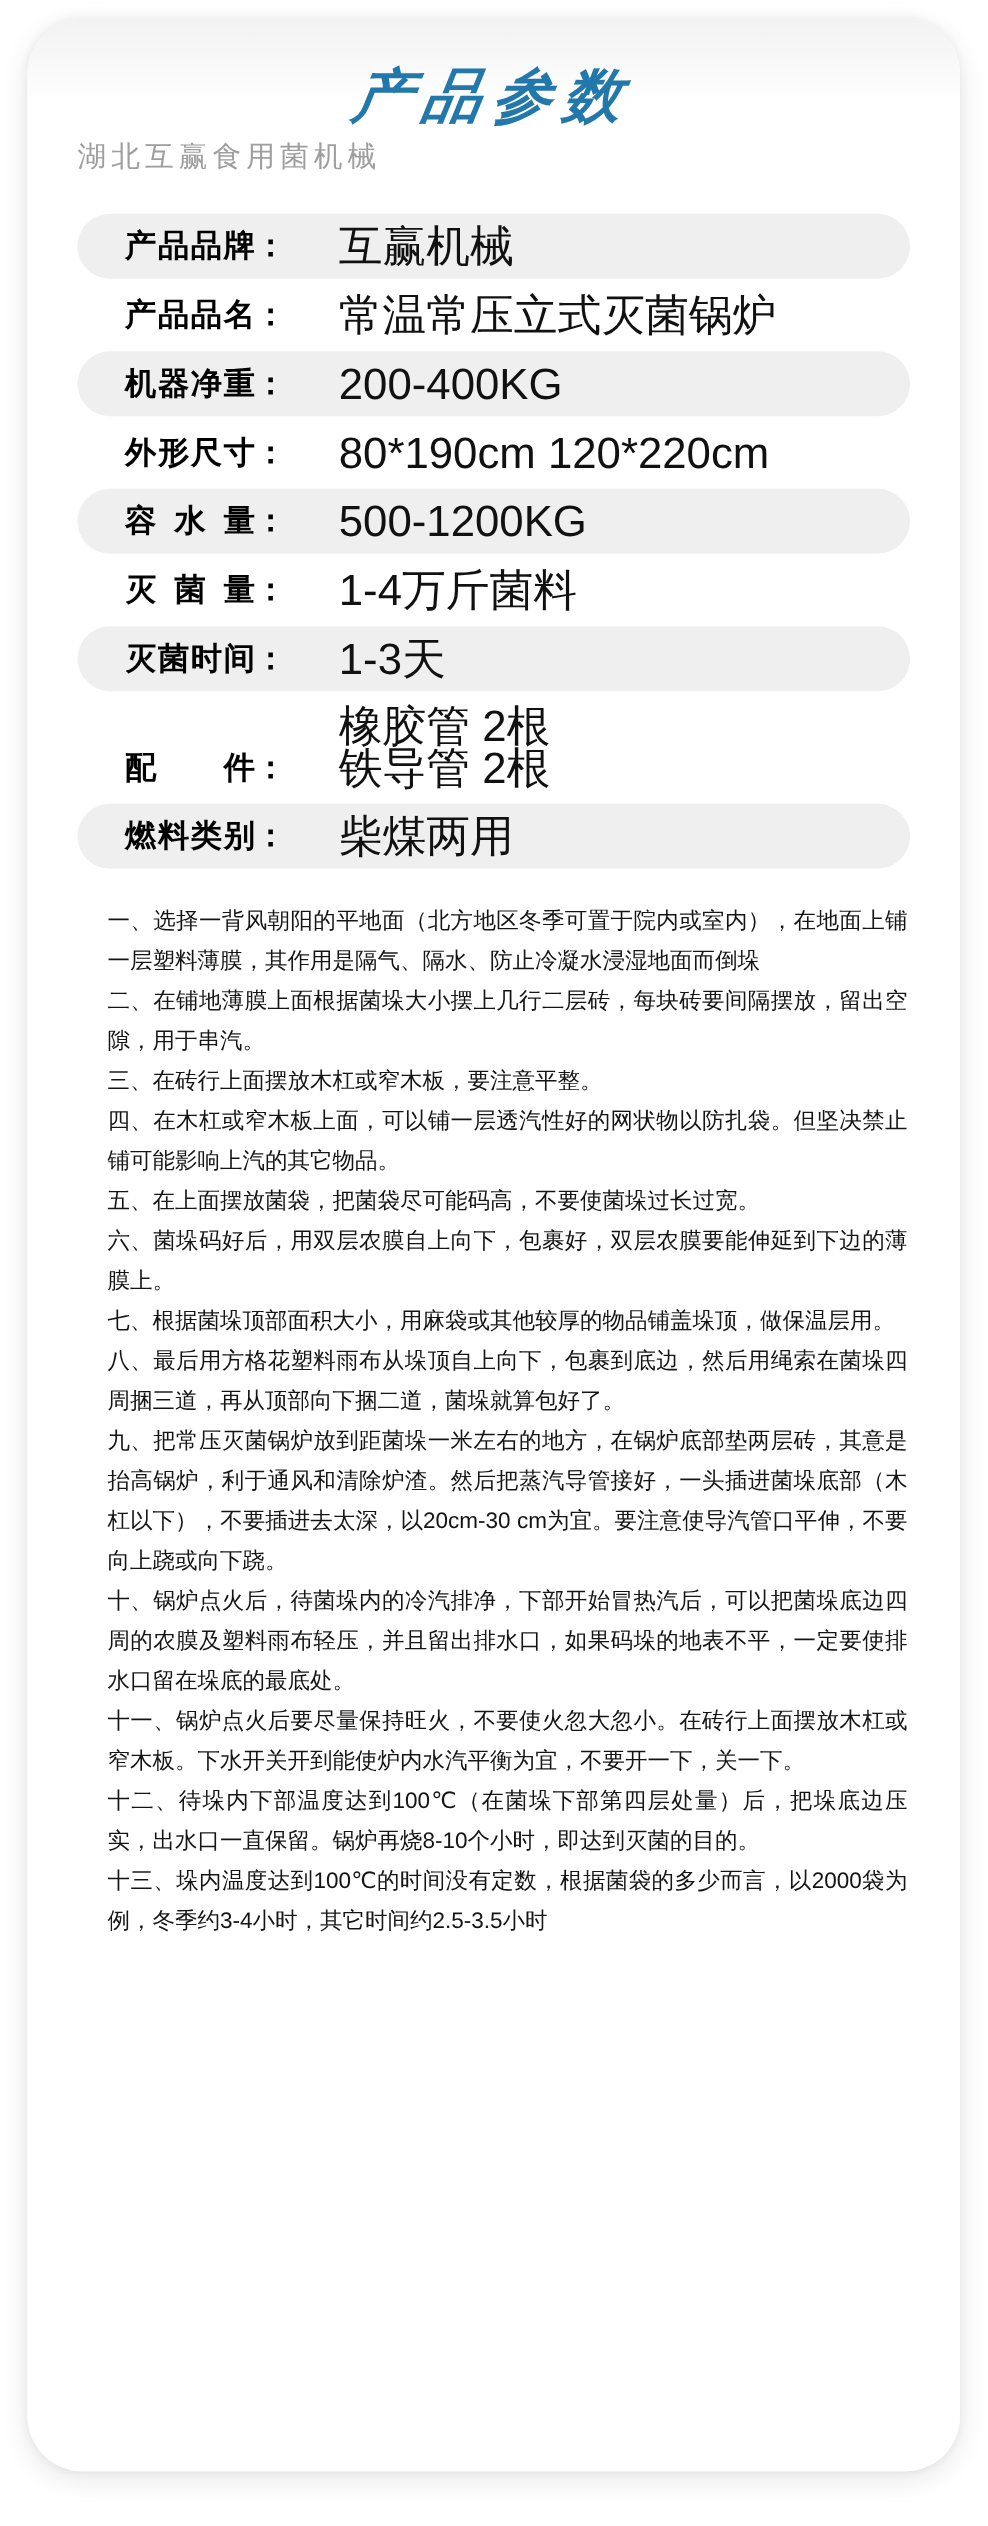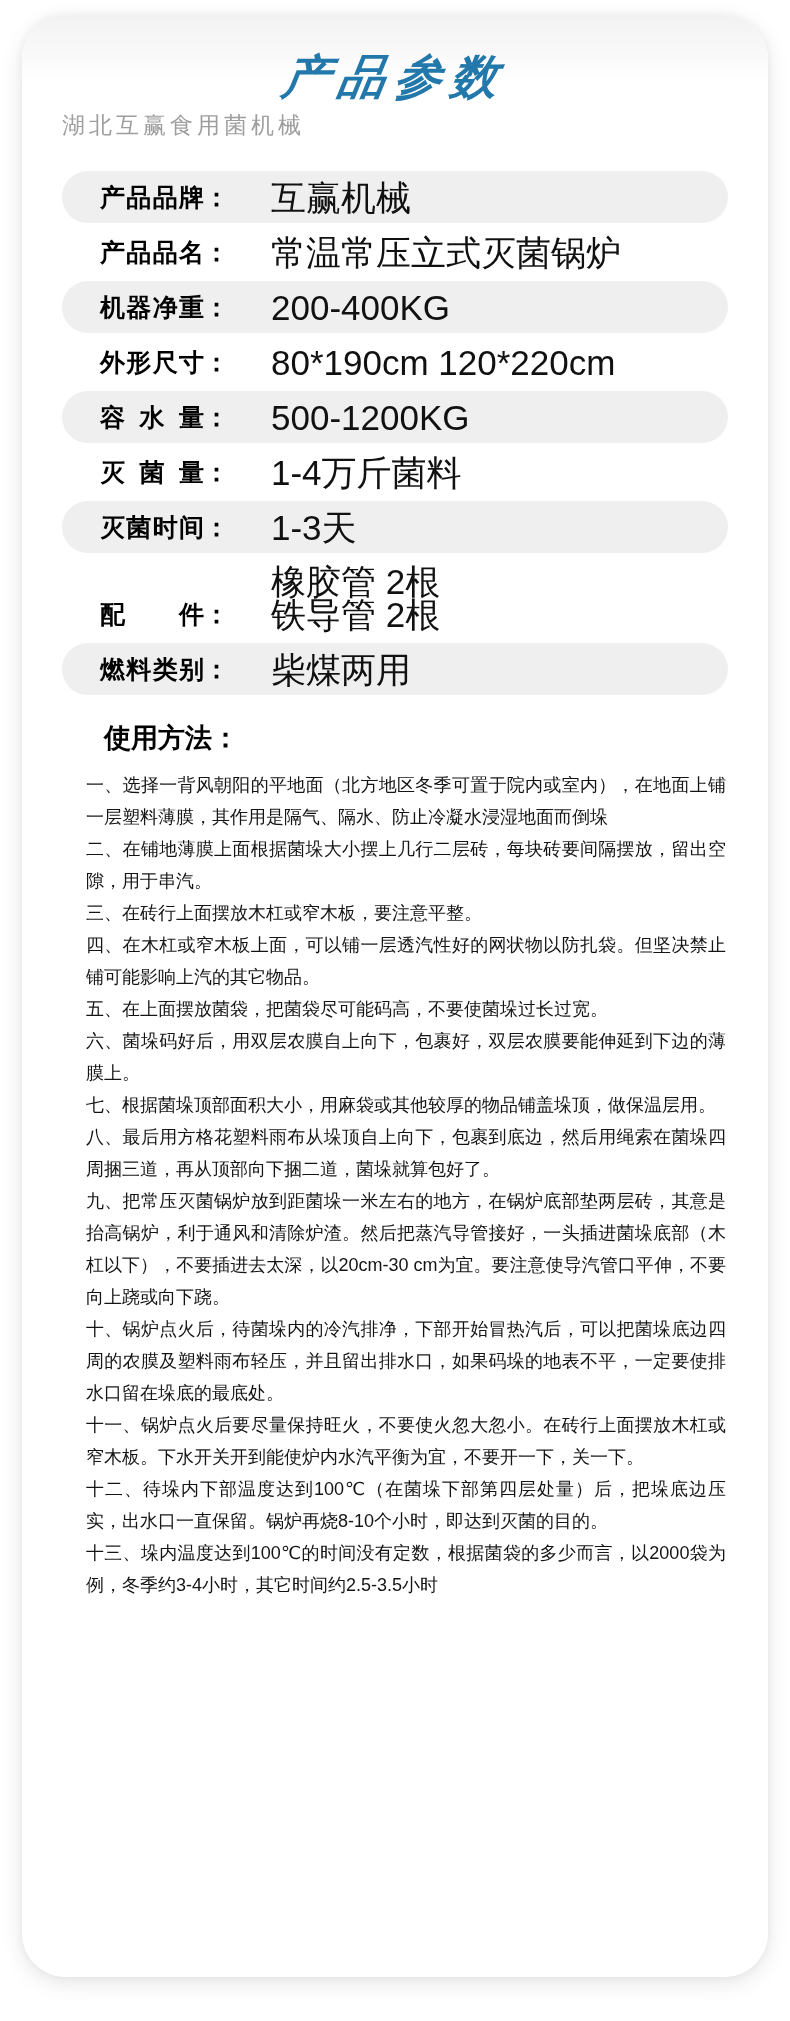--- a/index.html
+++ b/index.html
@@ -161,21 +161,20 @@
 
       <div class="spec-row">
         <span class="spec-label">燃料类别</span>
           <span class="spec-colon">：</span>
         <span class="spec-value">柴煤两用</span>
       </div>
 
     </div>
 
     <div class="methods">
-      <div class="methods-heading">使用方法：</div>
       <p class="method-item">一、选择一背风朝阳的平地面（北方地区冬季可置于院内或室内），在地面上铺一层塑料薄膜，其作用是隔气、隔水、防止冷凝水浸湿地面而倒垛</p>
       <p class="method-item">二、在铺地薄膜上面根据菌垛大小摆上几行二层砖，每块砖要间隔摆放，留出空隙，用于串汽。</p>
       <p class="method-item">三、在砖行上面摆放木杠或窄木板，要注意平整。</p>
       <p class="method-item">四、在木杠或窄木板上面，可以铺一层透汽性好的网状物以防扎袋。但坚决禁止铺可能影响上汽的其它物品。</p>
       <p class="method-item">五、在上面摆放菌袋，把菌袋尽可能码高，不要使菌垛过长过宽。</p>
       <p class="method-item">六、菌垛码好后，用双层农膜自上向下，包裹好，双层农膜要能伸延到下边的薄膜上。</p>
       <p class="method-item">七、根据菌垛顶部面积大小，用麻袋或其他较厚的物品铺盖垛顶，做保温层用。</p>
       <p class="method-item">八、最后用方格花塑料雨布从垛顶自上向下，包裹到底边，然后用绳索在菌垛四周捆三道，再从顶部向下捆二道，菌垛就算包好了。</p>
       <p class="method-item">九、把常压灭菌锅炉放到距菌垛一米左右的地方，在锅炉底部垫两层砖，其意是抬高锅炉，利于通风和清除炉渣。然后把蒸汽导管接好，一头插进菌垛底部（木杠以下），不要插进去太深，以20cm-30 cm为宜。要注意使导汽管口平伸，不要向上跷或向下跷。</p>
       <p class="method-item">十、锅炉点火后，待菌垛内的冷汽排净，下部开始冒热汽后，可以把菌垛底边四周的农膜及塑料雨布轻压，并且留出排水口，如果码垛的地表不平，一定要使排水口留在垛底的最底处。</p>

